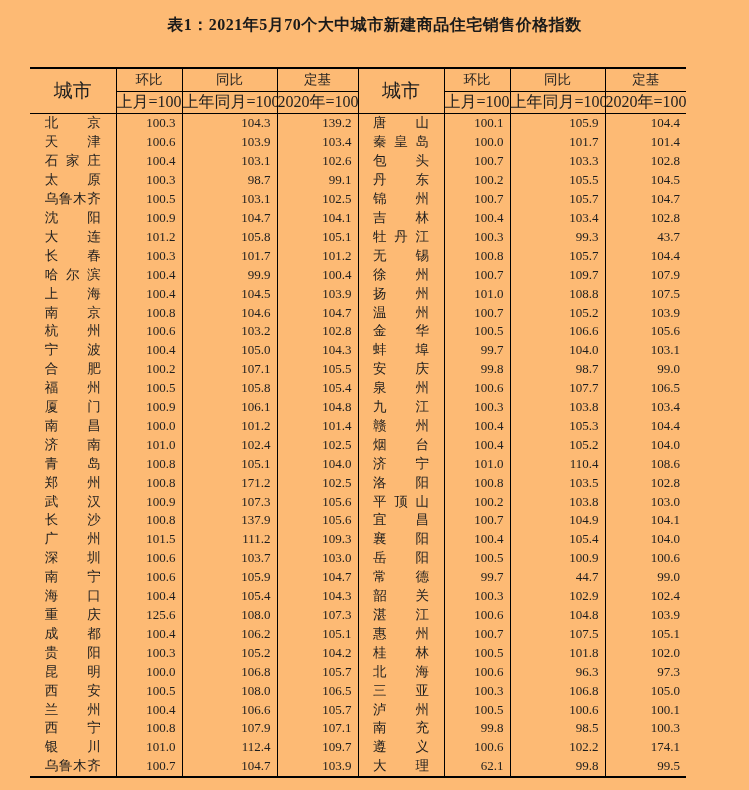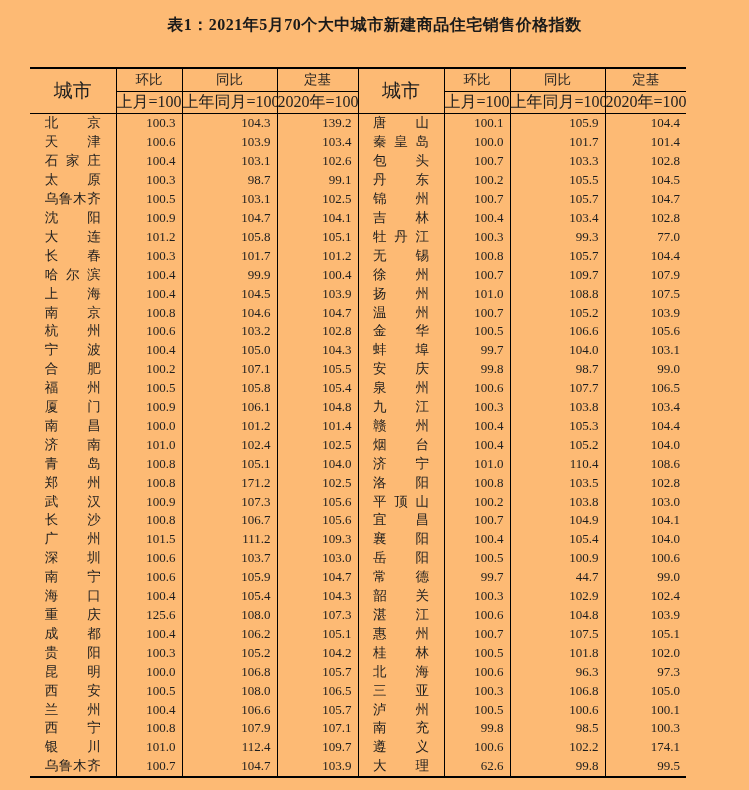--- a/index.html
+++ b/index.html
@@ -200,21 +200,21 @@
             <span class="nm">大连</span>
           </td>
           <td class="num v">101.2</td>
           <td class="num v">105.8</td>
           <td class="num v">105.1</td>
           <td class="city v">
             <span class="nm">牡丹江</span>
           </td>
           <td class="num v">100.3</td>
           <td class="num v">99.3</td>
-          <td class="num">77.0</td>
+          <td class="num">43.7</td>
         </tr>
         <tr>
           <td class="city v">
             <span class="nm">长春</span>
           </td>
           <td class="num v">100.3</td>
           <td class="num v">101.7</td>
           <td class="num v">101.2</td>
           <td class="city v">
             <span class="nm">无锡</span>
@@ -403,21 +403,21 @@
           </td>
           <td class="num v">100.2</td>
           <td class="num v">103.8</td>
           <td class="num">103.0</td>
         </tr>
         <tr>
           <td class="city v">
             <span class="nm">长沙</span>
           </td>
           <td class="num v">100.8</td>
-          <td class="num v">106.7</td>
+          <td class="num v">137.9</td>
           <td class="num v">105.6</td>
           <td class="city v">
             <span class="nm">宜昌</span>
           </td>
           <td class="num v">100.7</td>
           <td class="num v">104.9</td>
           <td class="num">104.1</td>
         </tr>
         <tr>
           <td class="city v">
@@ -590,19 +590,19 @@
         <tr>
           <td class="city v">
             <span class="nm">乌鲁木齐</span>
           </td>
           <td class="num v">100.7</td>
           <td class="num v">104.7</td>
           <td class="num v">103.9</td>
           <td class="city v">
             <span class="nm">大理</span>
           </td>
-          <td class="num v">62.6</td>
+          <td class="num v">62.1</td>
           <td class="num v">99.8</td>
           <td class="num">99.5</td>
         </tr>
       </tbody>
   </table>
 </div>
 
 </body></html>

